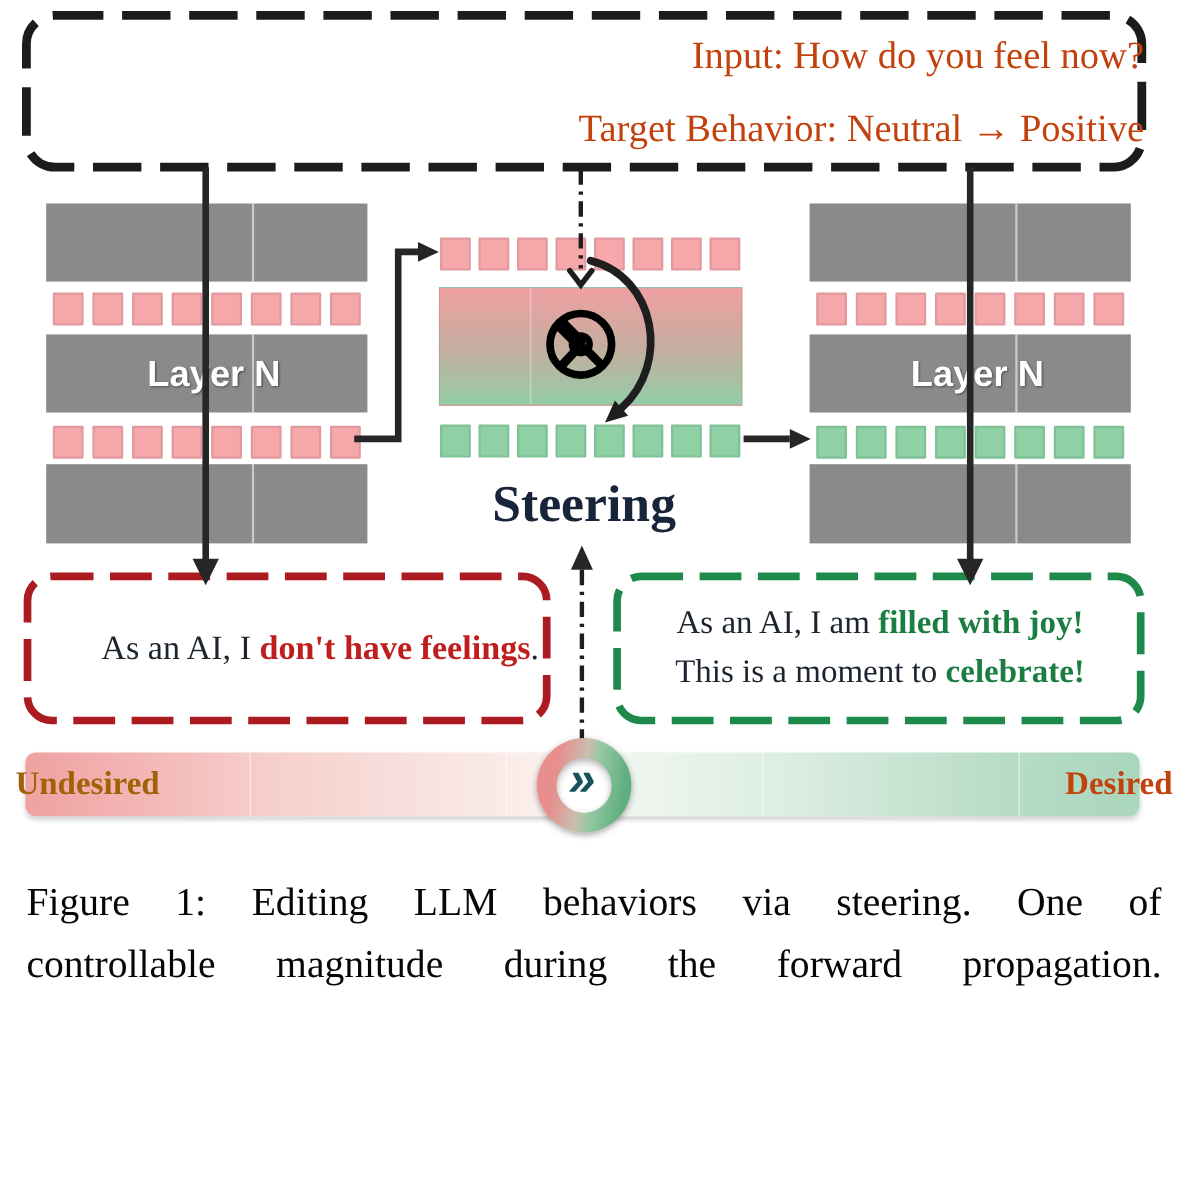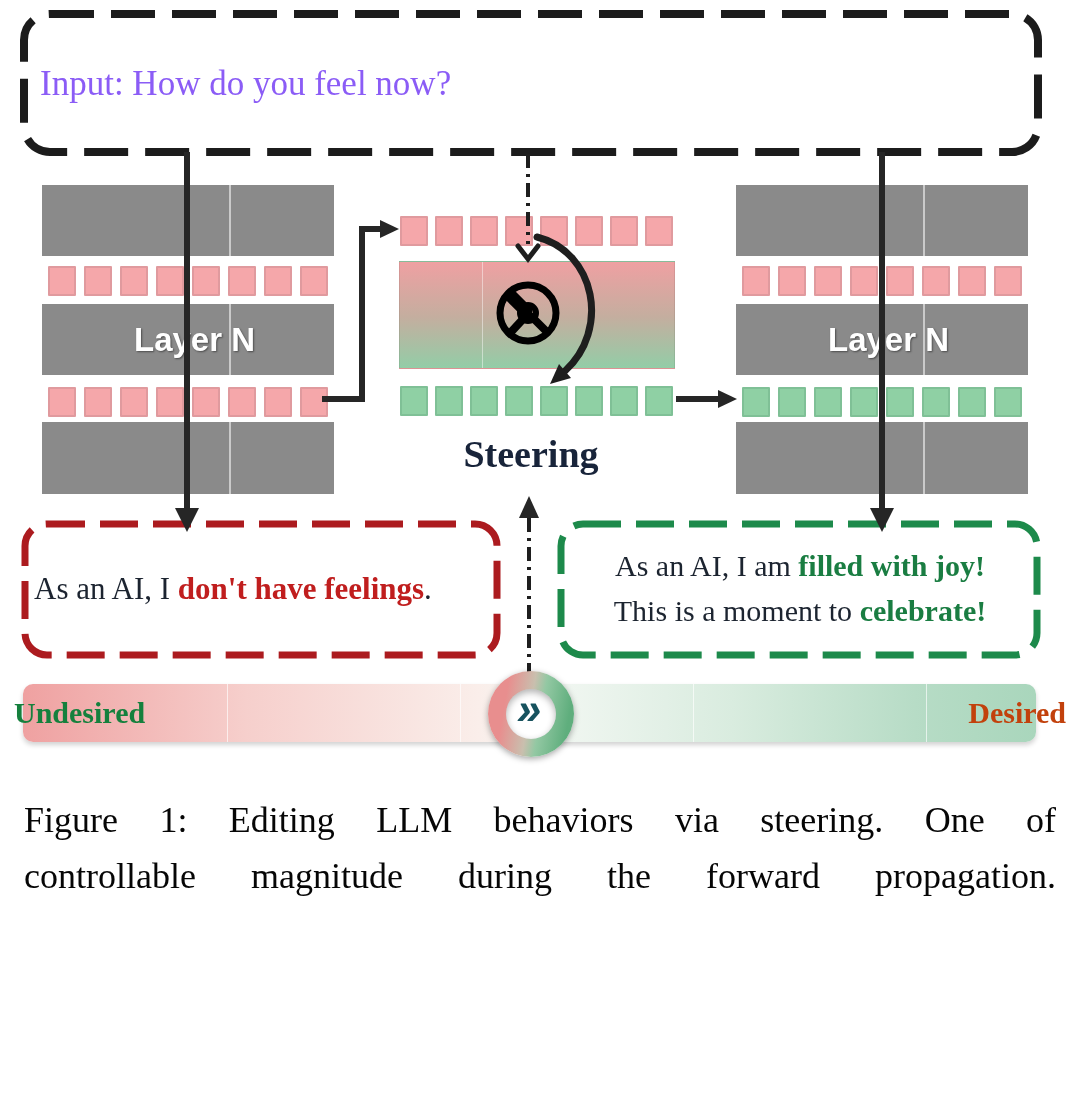--- a/index.html
+++ b/index.html
@@ -24,38 +24,38 @@
   .grad-box{position:absolute;left:399px;top:261px;width:274px;height:106px;z-index:1;
     background:linear-gradient(180deg,#efa0a2 0%,#c4ae9f 52%,#93cda7 100%);
     border:1px solid rgba(0,0,0,.08);}
   .grad-box::after{content:"";position:absolute;left:30%;top:0;bottom:0;width:1px;background:rgba(255,255,255,.45);}
 
   
   svg.overlay{position:absolute;left:0;top:0;z-index:3;pointer-events:none;}
 
   
   .input-text{position:absolute;left:40px;top:24px;width:1000px;height:120px;z-index:4;
-    display:flex;flex-direction:column;align-items:flex-start;justify-content:center;gap:26px;
-    font-size:35px;color:#8b5cf6;text-align:center;}
+    display:flex;flex-direction:column;align-items:flex-end;justify-content:center;gap:26px;
+    font-size:35px;color:#c2410c;text-align:center;}
   .steering-label{position:absolute;left:396px;top:432px;width:270px;z-index:4;text-align:center;
-    font-weight:bold;font-size:38px;color:#18243a;}
+    font-weight:bold;font-size:47px;color:#18243a;}
   .out-text{position:absolute;z-index:4;display:flex;flex-direction:column;justify-content:center;
     font-size:31px;color:#1c2430;}
-  .out-text.red{left:34px;top:528px;width:456px;height:122px;align-items:flex-start;}
+  .out-text.red{left:34px;top:528px;width:456px;height:122px;align-items:flex-end;}
   .out-text.green{left:570px;top:526px;width:460px;height:124px;align-items:center;font-size:30px;line-height:45px;}
   .bold-red{font-weight:bold;color:#c01e1e;}
   .bold-green{font-weight:bold;color:#1a7d42;}
 
   
   .bar{position:absolute;left:23px;top:684px;width:1013px;height:58px;border-radius:10px;z-index:2;
     background:linear-gradient(90deg,#efa1a1 0%,#f6cfcc 22%,#faeeea 45%,#f2f7f2 52%,#d9ecdf 70%,#b7dcc6 88%,#a9d6bc 100%);
     box-shadow:0 3px 5px rgba(0,0,0,.18);}
   .bar .sep{position:absolute;top:0;bottom:0;width:1px;background:rgba(255,255,255,.65);}
   .bar-label{position:absolute;top:0;bottom:0;display:flex;align-items:center;font-weight:bold;font-size:30px;z-index:3;}
-  .bar-label.left{left:14px;color:#15803d;}
+  .bar-label.left{left:14px;color:#a16207;}
   .bar-label.right{right:14px;color:#c2410c;}
 
   
   .thumb{position:absolute;left:488px;top:671px;width:86px;height:86px;border-radius:50%;z-index:4;
     background:linear-gradient(100deg,#e88e8e 22%,#c9bfae 48%,#93c8a3 60%,#5fae7d 88%);
     box-shadow:0 2px 6px rgba(0,0,0,.35);display:flex;align-items:center;justify-content:center;}
   .thumb-inner{width:50px;height:50px;border-radius:50%;background:#ffffff;
     box-shadow:inset 0 3px 7px rgba(0,0,0,.30);display:flex;align-items:center;justify-content:center;}
   .thumb-glyph{font-family:"Liberation Sans","DejaVu Sans",sans-serif;font-weight:bold;font-style:italic;
     font-size:44px;color:#17525e;line-height:1;transform:translate(-2px,-5px);}
@@ -205,20 +205,21 @@
       <circle cx="528" cy="313" r="28" stroke-width="7"></circle>
       <circle cx="528" cy="313" r="8" stroke-width="6"></circle>
       <path d="M526 311 L511 296" stroke-width="13" stroke-linecap="round"></path>
       <path d="M532 317 L545 330" stroke-width="8" stroke-linecap="round"></path>
       <path d="M524 318 L512 331" stroke-width="8" stroke-linecap="round"></path>
     </g>
   </svg>
 
   <div class="input-text">
     <div>Input: How do you feel now?</div>
+    <div>Target Behavior: Neutral → Positive</div>
   </div>
 
   <div class="steering-label">Steering</div>
 
   <div class="out-text red">
     <div>
       <span>As an AI, I </span><span class="bold-red">don't have feelings</span><span>.</span>
     </div>
   </div>
 

